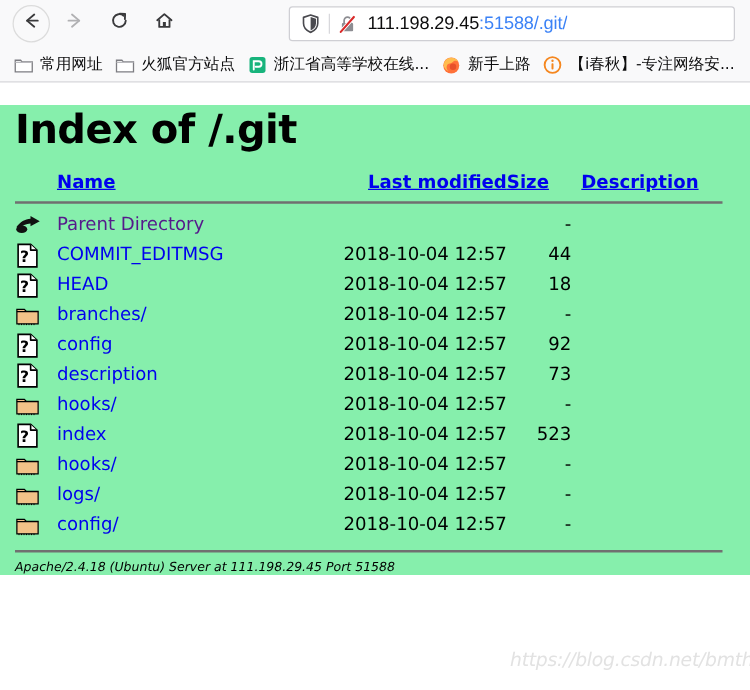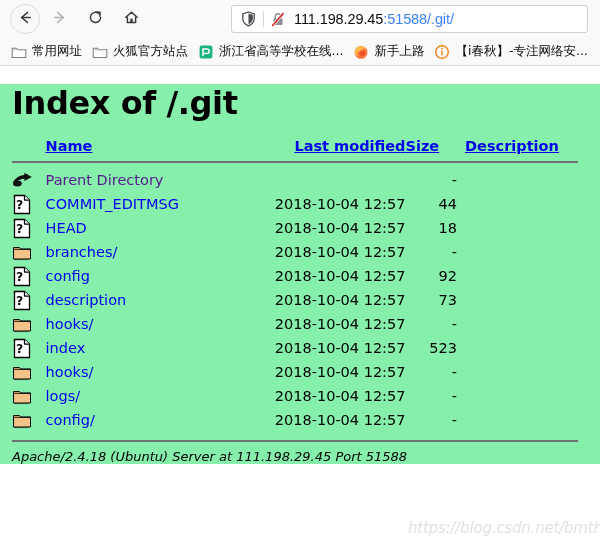--- a/index.html
+++ b/index.html
@@ -204,21 +204,21 @@
   .icon-cell {
     width: 28px;
     height: 24px;
     line-height: 0;
   }
   .file-icon { display: block; }
 
   #footer-address {
     font-family: "DejaVu Sans", sans-serif;
     font-style: italic;
-    font-size: 13px;
+    font-size: 10px;
     color: #000000;
     margin-left: 12px;
     margin-top: 2px;
     white-space: nowrap;
   }
 
   #csdn-watermark {
     position: absolute;
     left: 408px;
     top: 519px;

